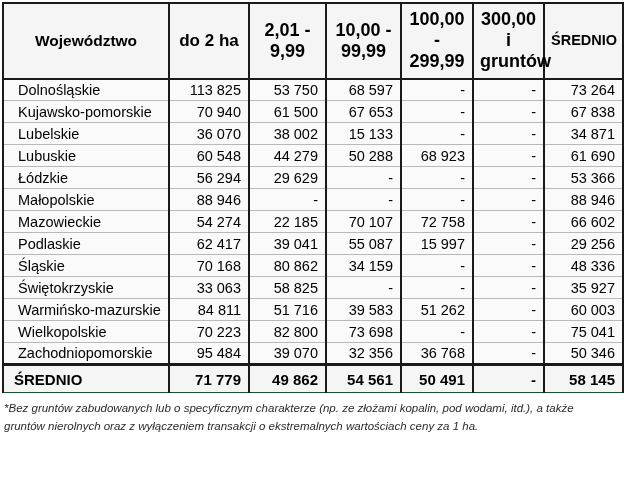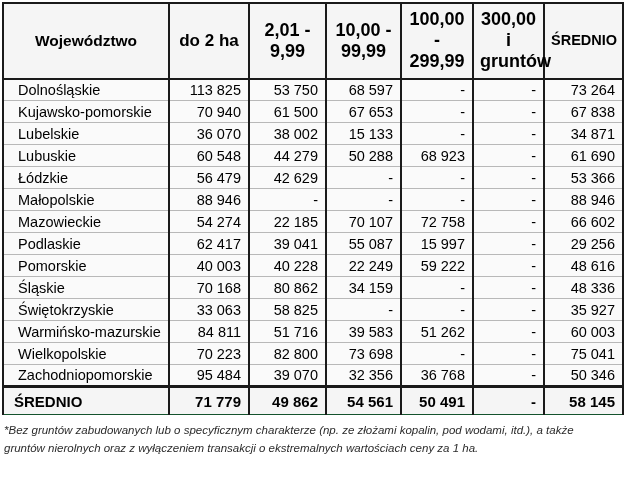--- a/index.html
+++ b/index.html
@@ -180,22 +180,22 @@
             <td class="region">Lubuskie</td>
             <td class="num">60 548</td>
             <td class="num">44 279</td>
             <td class="num">50 288</td>
             <td class="num">68 923</td>
             <td class="num">-</td>
             <td class="num">61 690</td>
           </tr>
           <tr class="data-row">
             <td class="region">Łódzkie</td>
-            <td class="num">56 479</td>
-            <td class="num">42 629</td>
+            <td class="num">56 294</td>
+            <td class="num">29 629</td>
             <td class="num">-</td>
             <td class="num">-</td>
             <td class="num">-</td>
             <td class="num">53 366</td>
           </tr>
           <tr class="data-row">
             <td class="region">Małopolskie</td>
             <td class="num">88 946</td>
             <td class="num">-</td>
             <td class="num">-</td>
@@ -213,29 +213,20 @@
             <td class="num">66 602</td>
           </tr>
           <tr class="data-row">
             <td class="region">Podlaskie</td>
             <td class="num">62 417</td>
             <td class="num">39 041</td>
             <td class="num">55 087</td>
             <td class="num">15 997</td>
             <td class="num">-</td>
             <td class="num">29 256</td>
-          </tr>
-          <tr class="data-row">
-            <td class="region">Pomorskie</td>
-            <td class="num">40 003</td>
-            <td class="num">40 228</td>
-            <td class="num">22 249</td>
-            <td class="num">59 222</td>
-            <td class="num">-</td>
-            <td class="num">48 616</td>
           </tr>
           <tr class="data-row">
             <td class="region">Śląskie</td>
             <td class="num">70 168</td>
             <td class="num">80 862</td>
             <td class="num">34 159</td>
             <td class="num">-</td>
             <td class="num">-</td>
             <td class="num">48 336</td>
           </tr>

